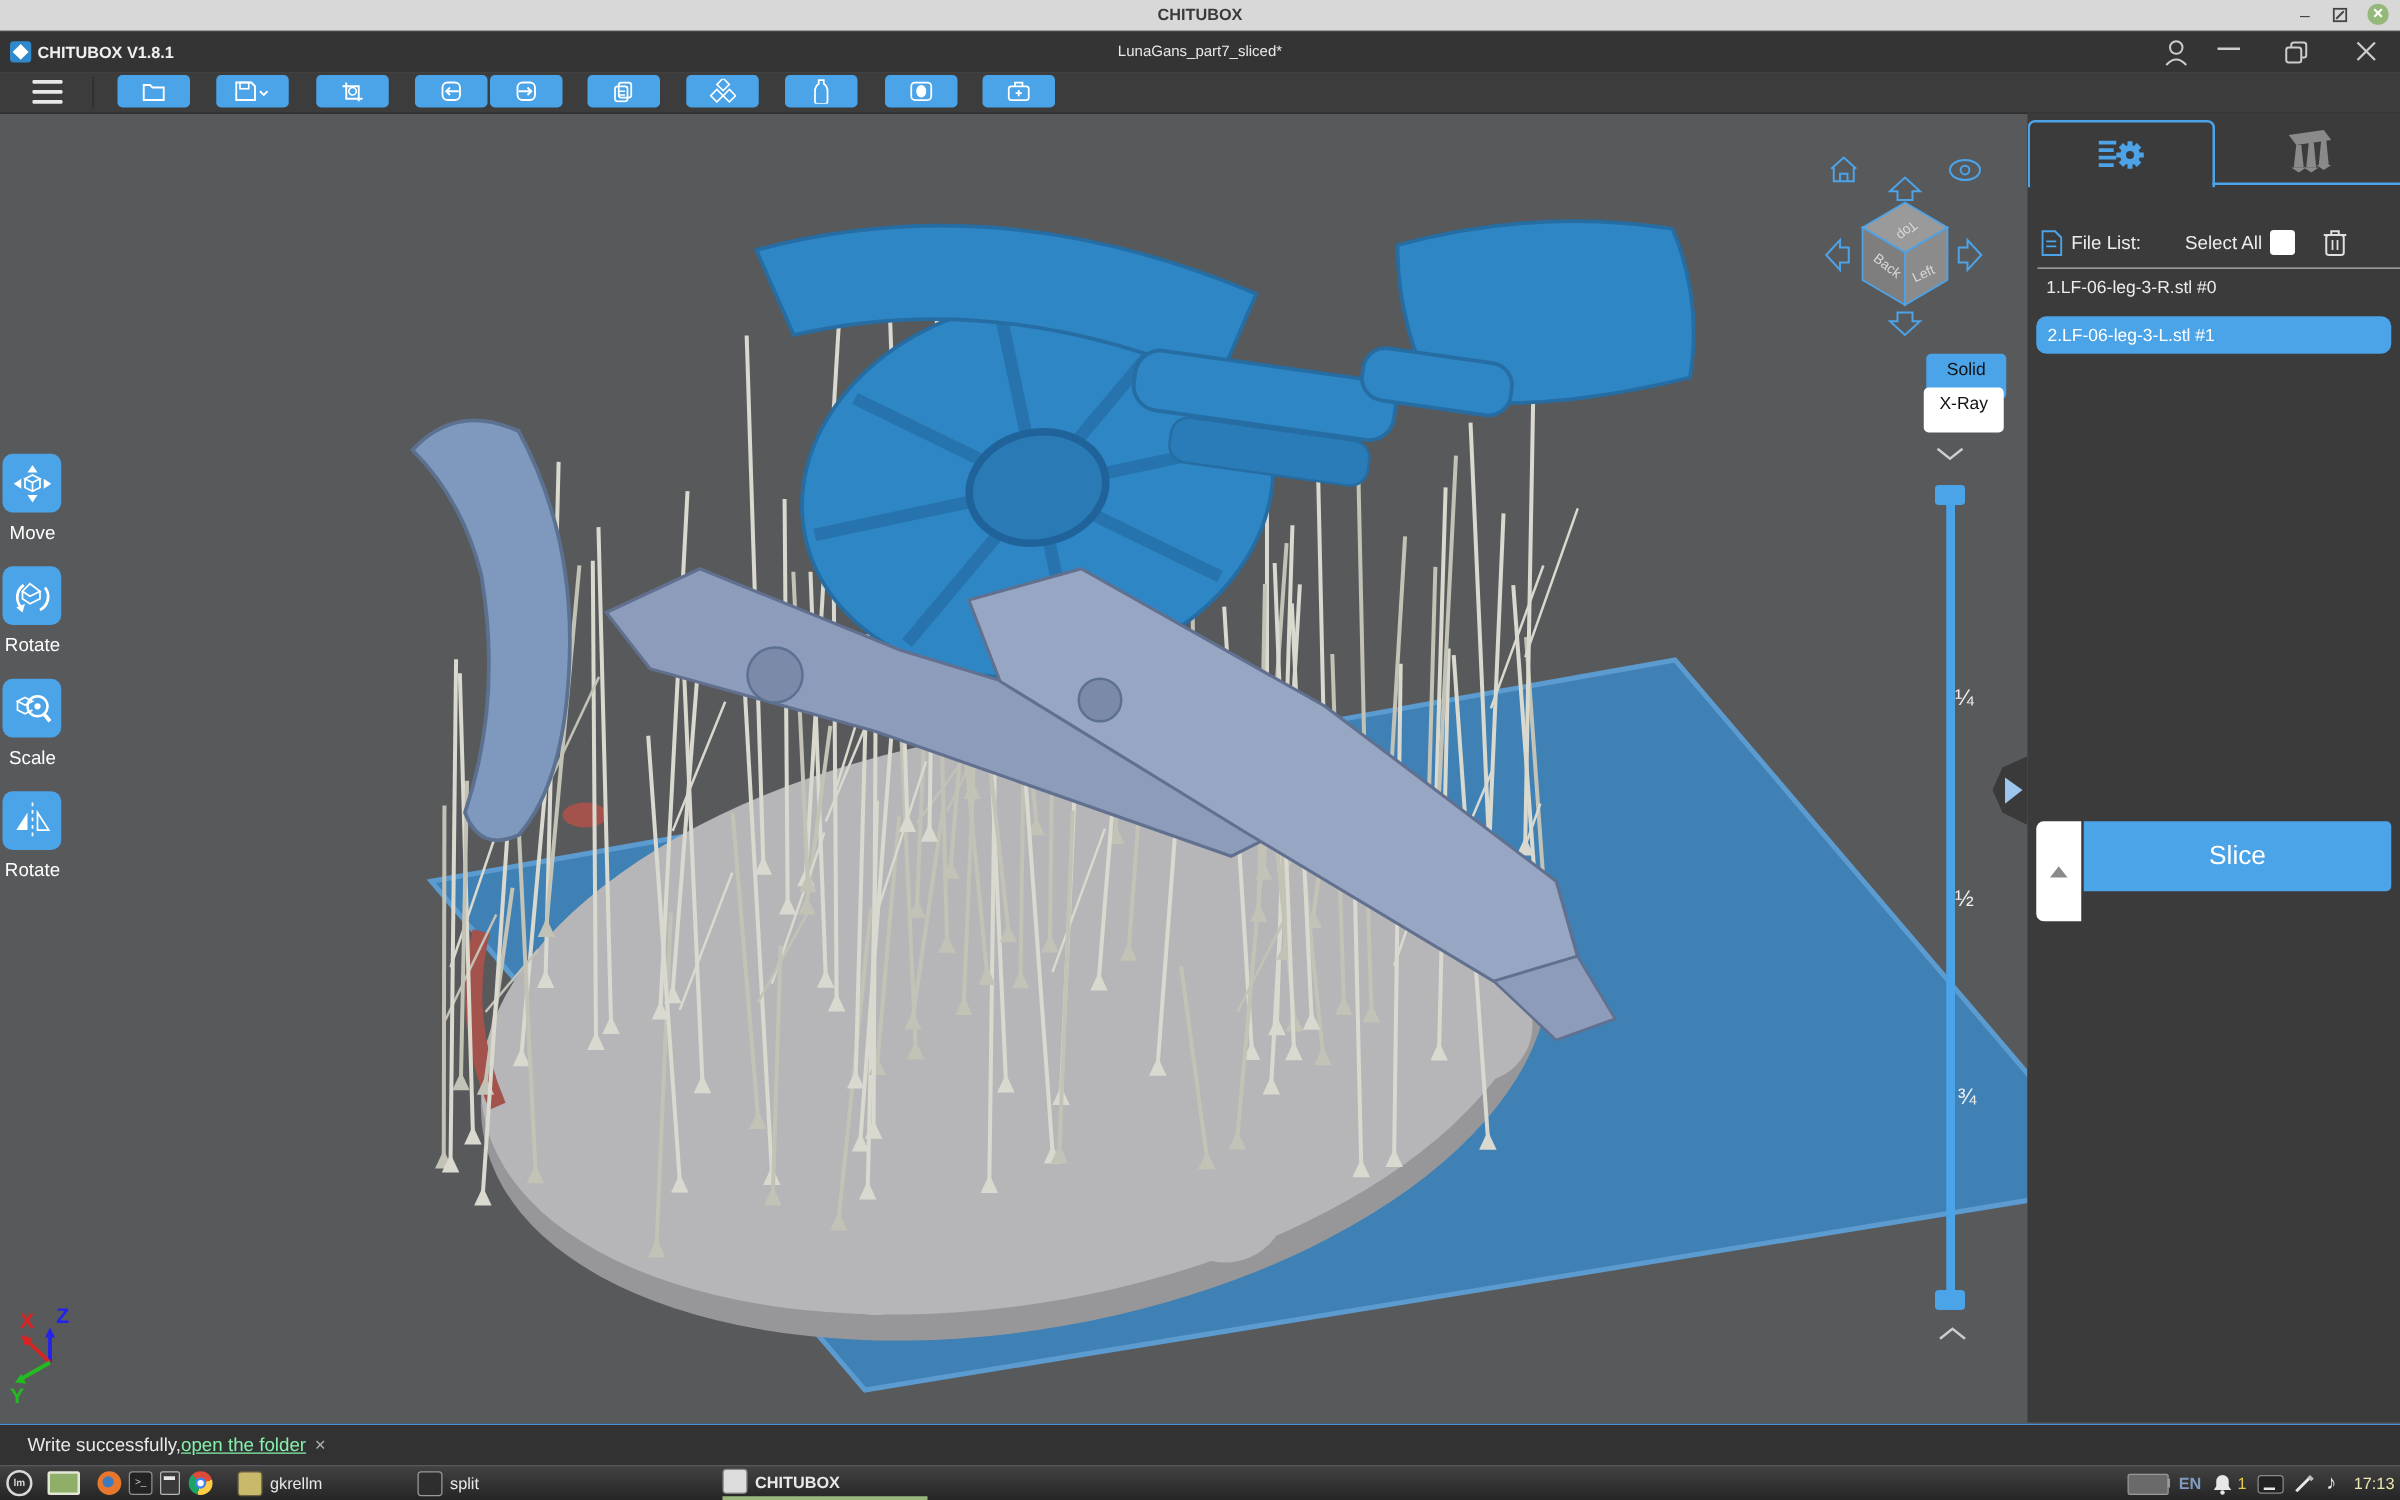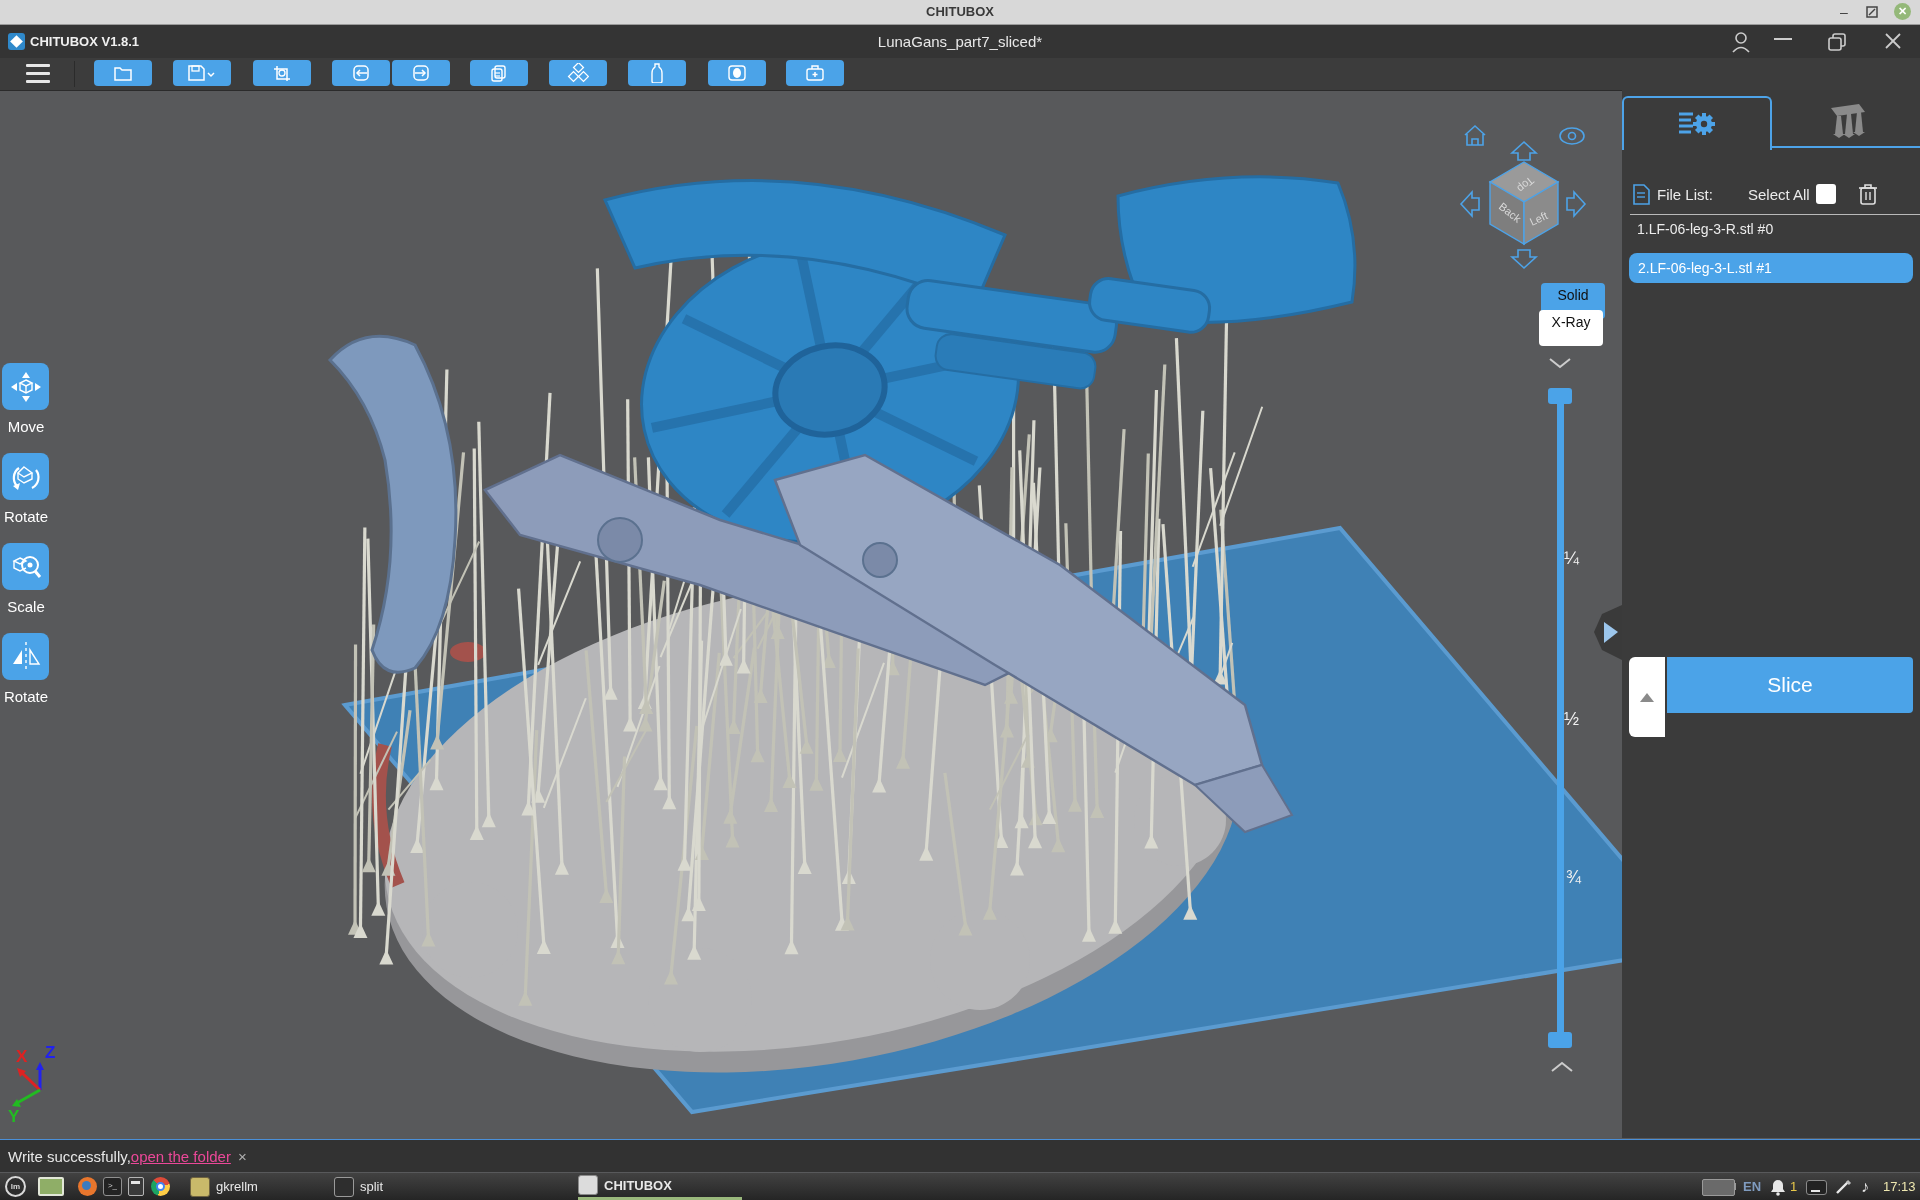--- a/index.html
+++ b/index.html
@@ -8,21 +8,21 @@
   
   .osbar{left:0;top:0;width:1920px;height:24px;background:#d8d8d8;border-bottom:1px solid #9a9a9a;}
   .osbar .ttl{left:0;top:0;width:100%;height:24px;line-height:24px;text-align:center;
     font-size:13px;font-weight:bold;color:#3a3a3a;}
   .oswc{top:4px;height:16px;color:#444;font-size:14px;line-height:16px;}
   .osclose{width:17px;height:17px;border-radius:50%;background:#94b879;color:#fff;
     text-align:center;line-height:16px;font-size:11px;font-weight:bold;}
   
   .appbar{left:0;top:25px;width:1920px;height:33px;background:#343434;}
   .appbar .doc{left:0;top:0;width:100%;height:33px;line-height:33px;text-align:center;
-    color:#e8e8e8;font-size:15px;}
+    color:#e8e8e8;font-size:12px;}
   .appname{left:30px;top:0;height:33px;line-height:33px;color:#f0f0f0;font-size:13px;font-weight:bold;}
   .logo{left:8px;top:8px;width:17px;height:17px;background:#2f89cb;border-radius:3px;}
   .logo:before{content:"";position:absolute;left:4px;top:4px;width:9px;height:9px;background:#fff;
     transform:rotate(45deg);}
   
   .toolbar{left:0;top:58px;width:1920px;height:32px;background:#3c3c3c;border-bottom:1px solid #2b2b2b;}
   .tbdiv{left:74px;top:3px;width:1px;height:26px;background:#2b2b2b;}
   .tbtn{top:2px;width:58px;height:26px;background:#4ba3e8;border-radius:4px;
     display:flex;align-items:center;justify-content:center;}
   .burger{left:26px;top:6px;width:24px;height:20px;}
@@ -55,22 +55,22 @@
     border-bottom:9px solid #8a8a8a;}
   
   .modebtn{width:64px;height:36px;border-radius:4px;text-align:center;line-height:24px;
     font-size:14px;color:#111;}
   
   .slidertrack{left:1557px;top:396px;width:7px;height:644px;background:#4ba3e8;}
   .sliderhandle{left:1548px;width:24px;height:16px;background:#4ba3e8;border-radius:3px;}
   .mark{left:1564px;color:#f0f0f0;font-size:18px;}
   
   .statusbar{left:0;top:1139px;width:1920px;height:33px;background:#323232;border-top:1px solid #4a90d9;
-    display:flex;align-items:center;padding-left:8px;box-sizing:border-box;font-size:15px;color:#e8e8e8;}
-  .statusbar a{color:#ec4899;text-decoration:underline;}
+    display:flex;align-items:center;padding-left:22px;box-sizing:border-box;font-size:15px;color:#e8e8e8;}
+  .statusbar a{color:#86efac;text-decoration:underline;}
   .statusx{color:#b0b0b0;margin-left:7px;font-size:15px;}
   
   .taskbar{left:0;top:1173px;width:1920px;height:27px;
     background:linear-gradient(#424242,#252525);}
   .task{top:0;height:27px;display:flex;align-items:center;gap:6px;color:#e8e8e8;font-size:13px;}
   .tray{color:#cfcfcf;font-size:13px;top:0;height:27px;display:flex;align-items:center;}
   .mintmenu{left:5px;top:3px;width:21px;height:21px;border:2px solid #d8d8d8;border-radius:50%;
     background:#2d2d2d;box-sizing:border-box;color:#d8d8d8;font-size:8px;font-weight:bold;
     text-align:center;line-height:17px;}
   .deskico{left:38px;top:4px;width:26px;height:19px;background:#8fae67;border:2px solid #e2e7d8;

